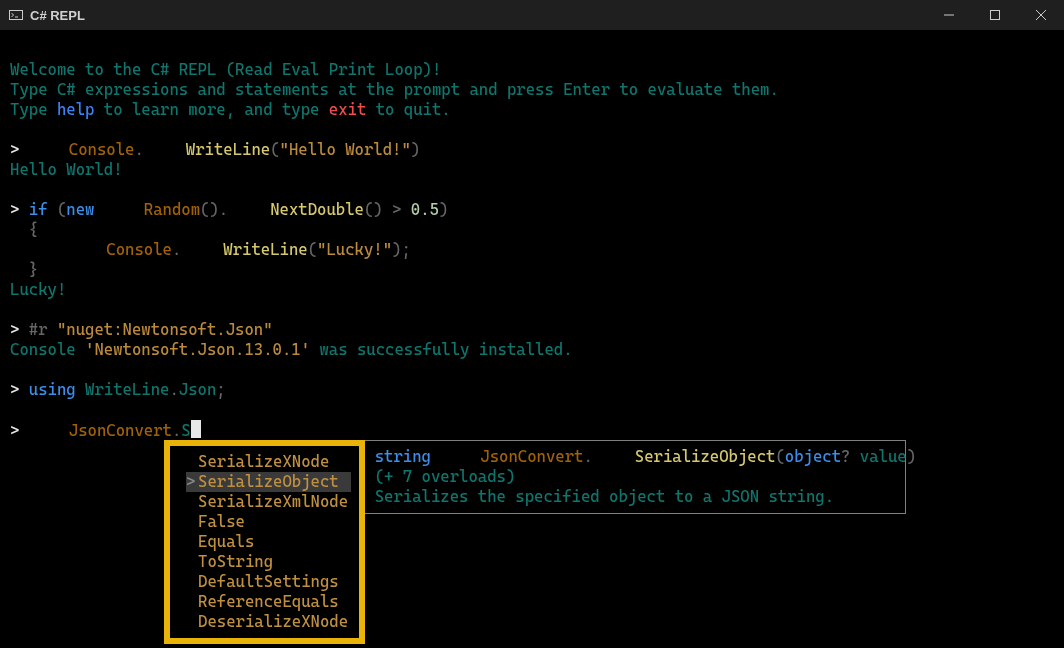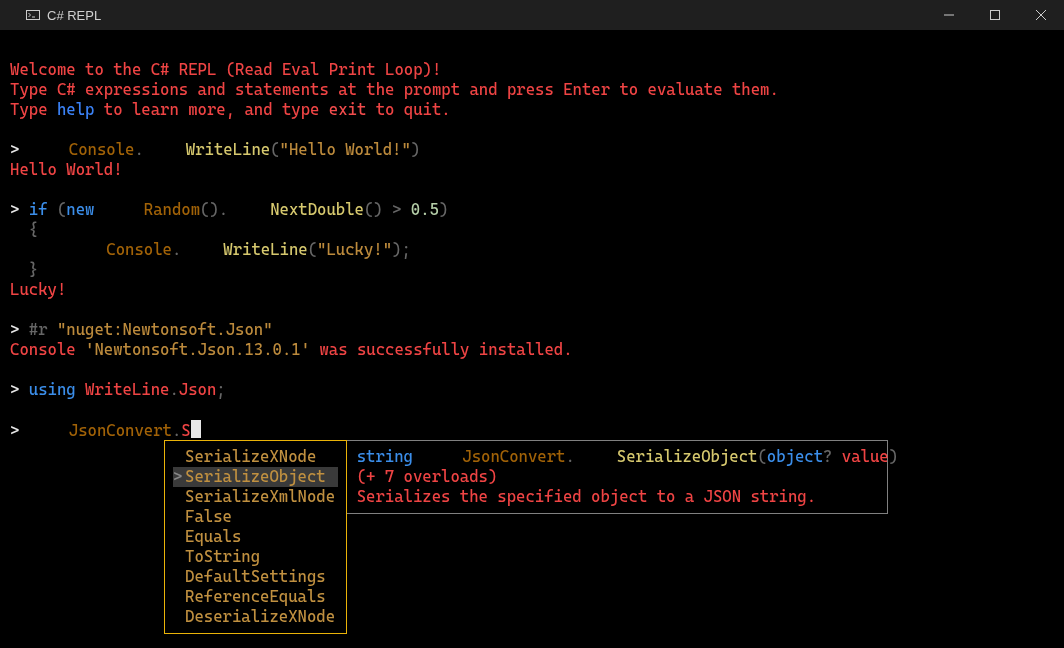--- a/index.html
+++ b/index.html
@@ -11,25 +11,26 @@
     font-family: "Cascadia Mono", "Consolas", monospace;
     font-size: 16px;
     color: #e8e8e8;
     overflow: hidden;
   }
   .titlebar {
     height: 30px;
     background: #1f1f1f;
     display: flex;
     align-items: center;
-    padding-left: 25px;
+    padding-left: 8px;
     color: #d0d0d0;
     font-size: 13px;
     font-family: "Segoe UI", sans-serif;
     position: relative;
+    font-weight: bold;
   }
   .titlebar .app-icon {
     width: 16px; height: 16px;
     margin-right: 6px;
     display: inline-flex;
     align-items: center;
     justify-content: center;
   }
   .titlebar .title-text { }
   .win-controls {
@@ -46,21 +47,21 @@
     justify-content: center;
     color: #ccc;
   }
   .win-btn svg { stroke: #ccc; }
   .terminal {
     padding: 10px 10px;
     line-height: 20px;
     white-space: pre;
     position: relative;
   }
-  .c-plain   { color: #ef4444; }
+  .c-plain   { color: #0f766e; }
   .c-green   { color: #3b82f6; }
   .c-red     { color: #f14c4c; }
   .c-cyan    { color: #a16207; margin-left: 40px; }
   .c-blue    { color: #3b8eea; }
   .c-grey    { color: #666666; }
   .c-string  { color: #bc8a3c; }
   .c-yellow  { color: #d6c86e; margin-left: 42px; }
   .c-num     { color: #b5cea8; }
 
   .prompt-gt { color: #e8e8e8; }
@@ -73,23 +74,23 @@
     vertical-align: -2px;
   }
 
   .ac-wrap {
     position: absolute;
     left: 164px;
     top: 410px;
     display: flex;
   }
   .ac-list {
-    border: 1px solid #eab308;
+    border: 6px solid #eab308;
     background: #000;
-    padding: 6px 8px 6px 8px;
+    padding: 6px 8px 6px 16px;
   }
   .ac-item {
     color: #c09040;
     line-height: 20px;
     padding-left: 12px;
     position: relative;
   }
   .ac-item.selected {
     background: #3a3a3a;
     color: #c09040;

